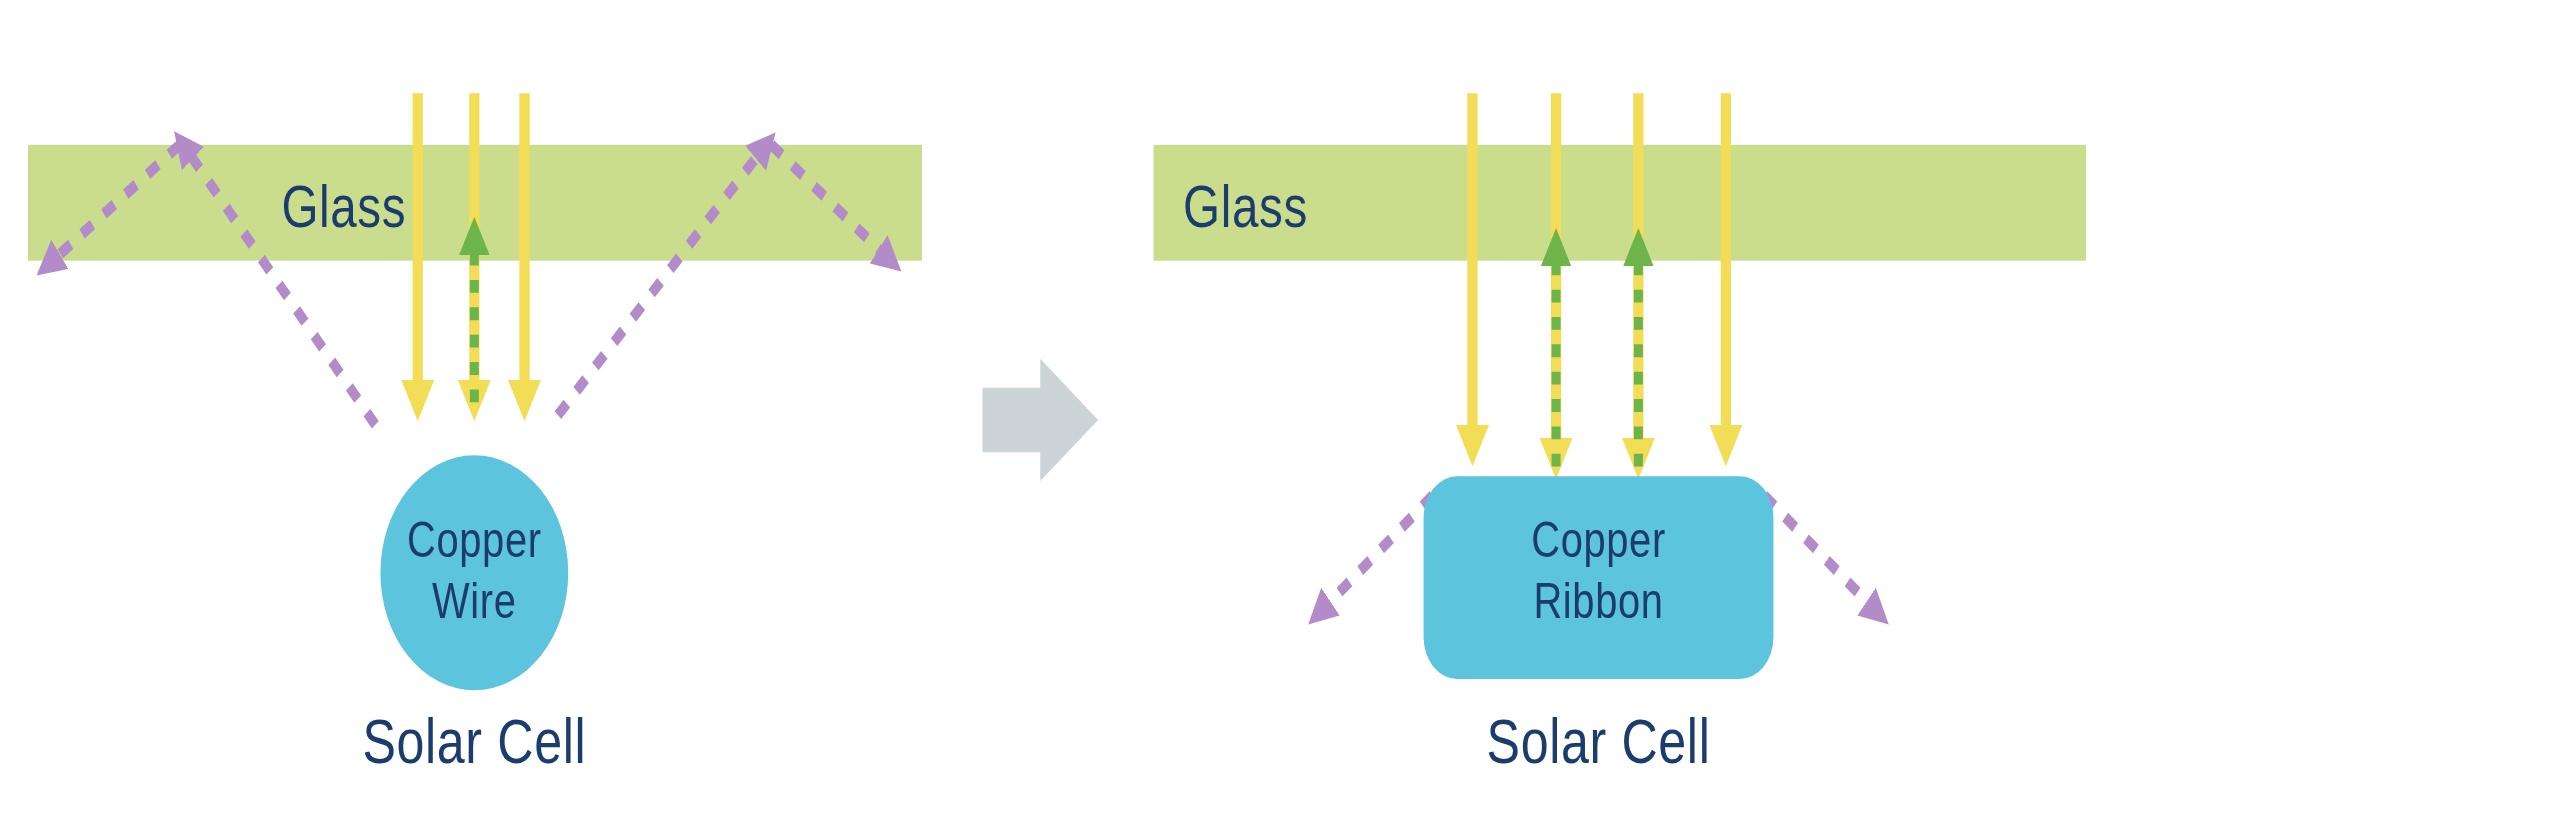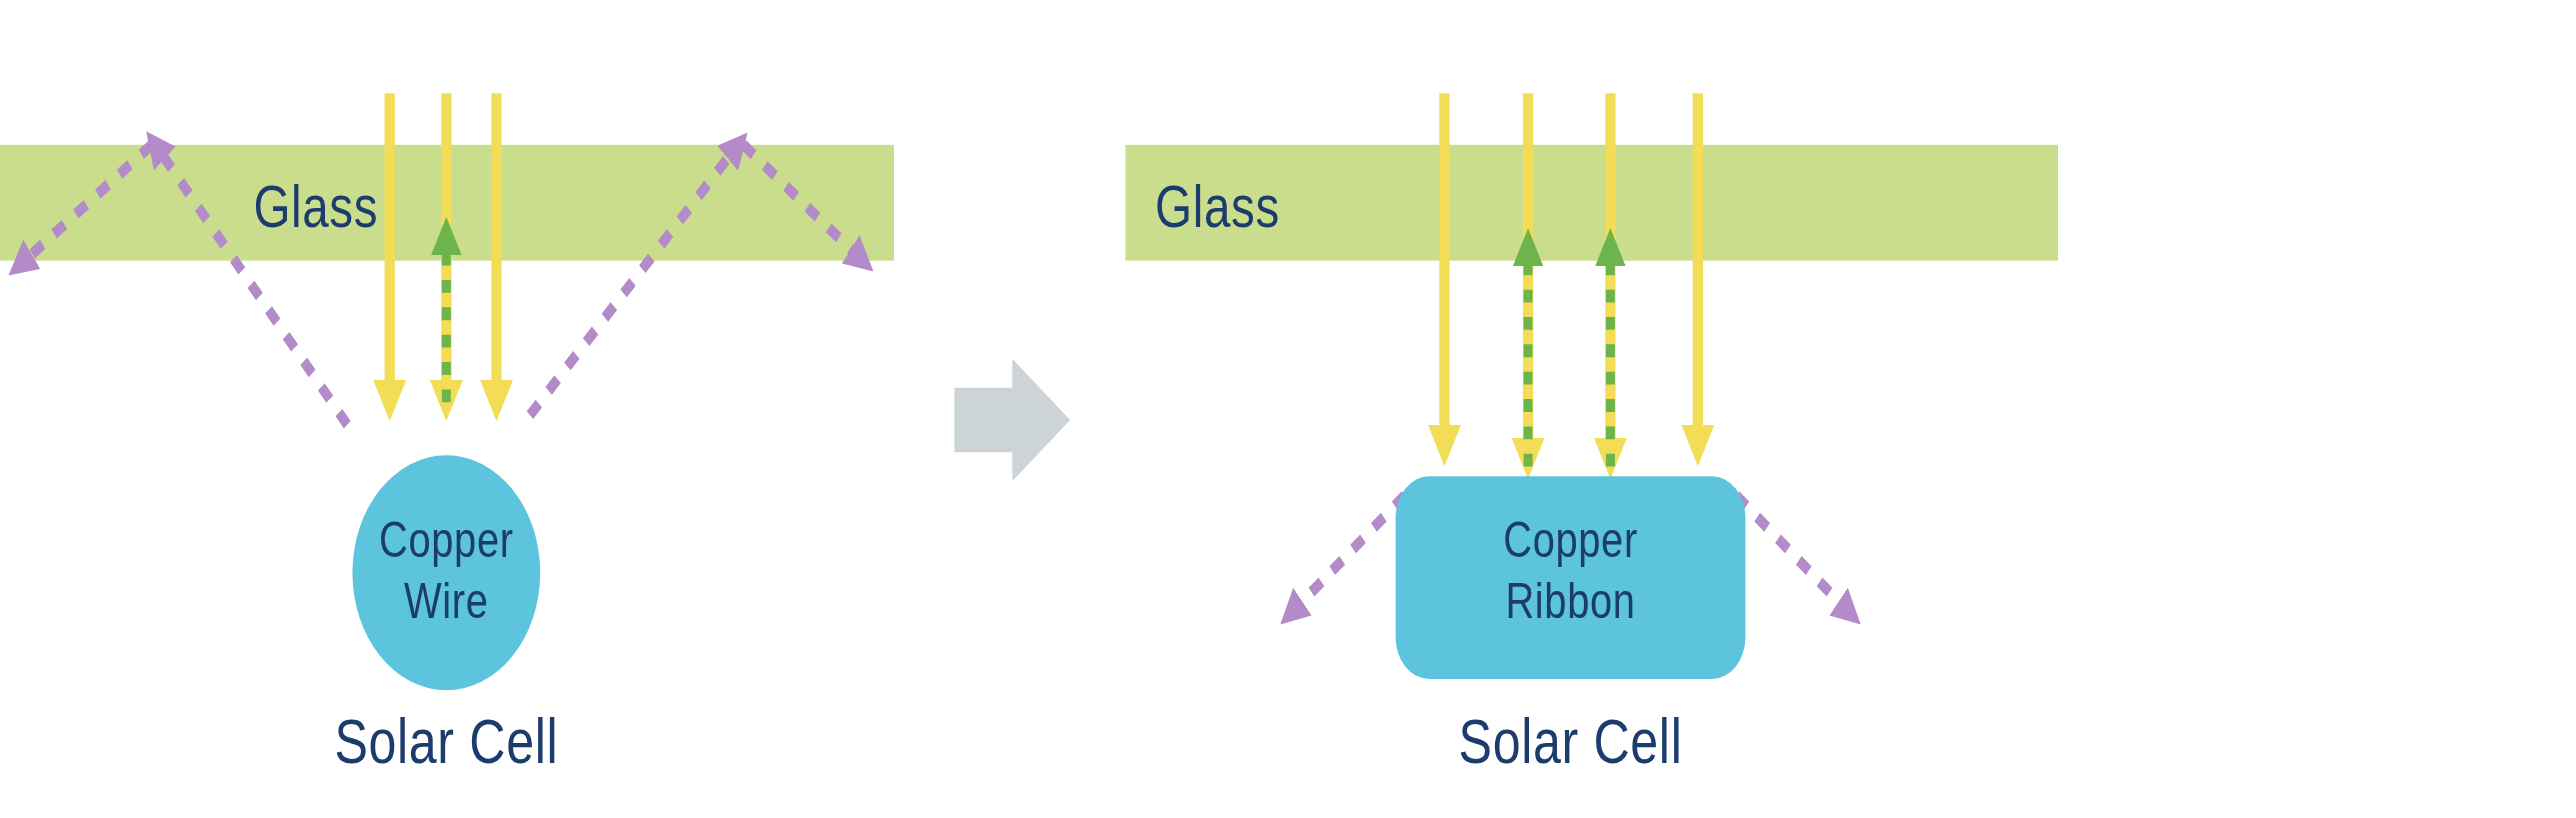--- a/index.html
+++ b/index.html
@@ -1,16 +1,16 @@
 <!DOCTYPE html>
 <html style="font-size:10.3px"><head>
 <meta charset="utf-8">
 <style>
   html, body { margin: 0; padding: 0; background: #ffffff; }
-  .stage { width: 2058px; height: 819px; background: #ffffff; }
+  .stage { width: 2058px; height: 819px; background: #ffffff; padding-left: 28px; }
   svg { display: block; width: 100%; height: 100%; }
   text {
     font-family: "Liberation Sans", sans-serif;
     letter-spacing: 0.5px;
   }
   .lbl-glass     { font-size: 37px; }
   .lbl-component { font-size: 31px; }
   .lbl-caption   { font-size: 39px; }
 </style>
 </head>

